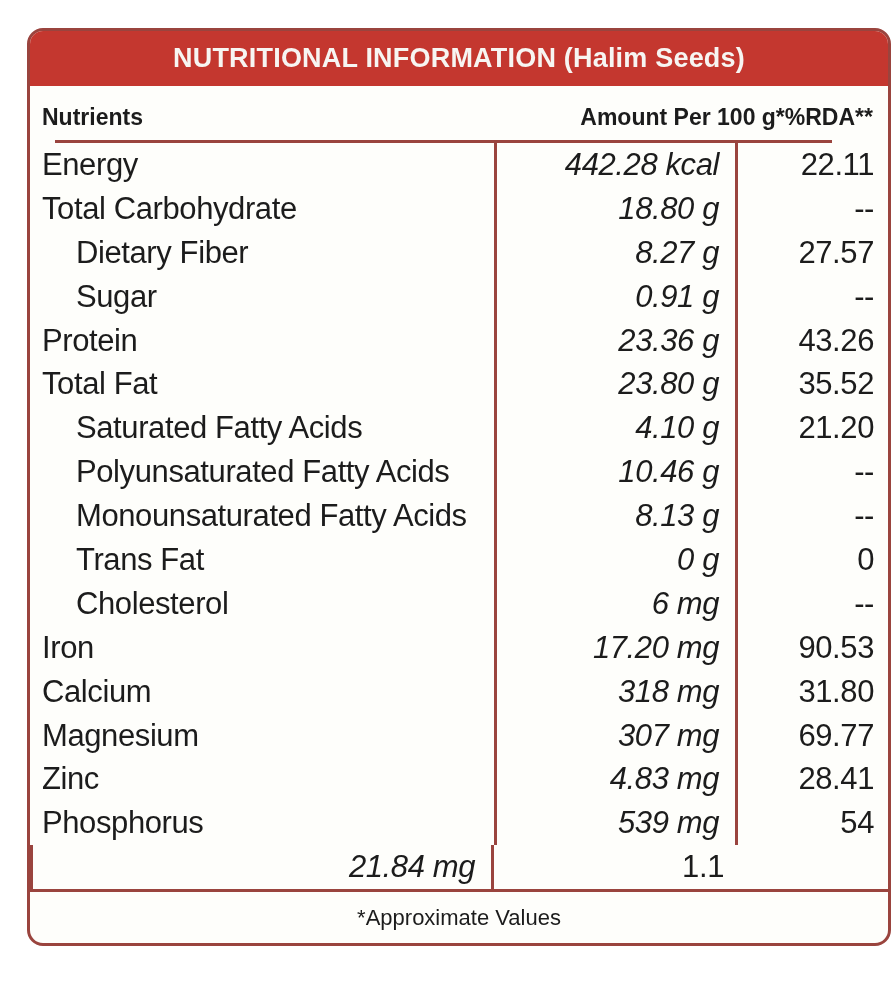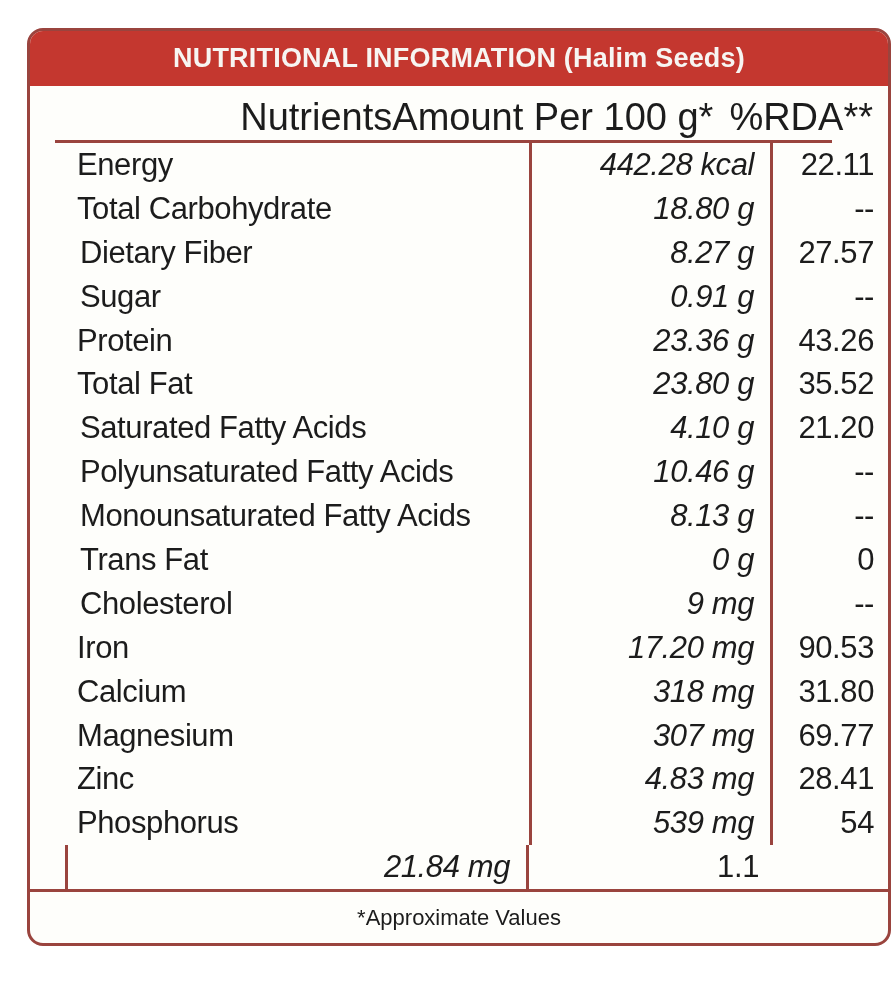--- a/index.html
+++ b/index.html
@@ -32,51 +32,49 @@
     color: var(--title-text);
     font-weight: bold;
     font-size: 27px;
     letter-spacing: 0.2px;
   }
   .col-headers {
     display: flex;
     align-items: center;
     height: 54px;
     padding: 8px 15px 0 12px;
-    font-weight: normal;
-    font-size: 38px;
+    font-weight: bold;
+    font-size: 23px;
     color: var(--text);
     white-space: nowrap;
-    text-align: right;
   }
   .ch-nutrients { flex: 1; }
-  .ch-amount { margin-right: 16px; }
+  .ch-amount { }
   .header-rule {
     height: 3px;
     background: var(--border);
     margin: 0 56px 0 25px;
   }
   .tbody { width: 100%; }
   .row {
     display: grid;
     grid-template-columns: 464px 244px 1fr;
     height: 43.9px;
-    margin-left: 35px;
   }
   .cell {
     display: flex;
     align-items: center;
     font-size: 31px;
     letter-spacing: -0.4px;
     color: var(--text);
     white-space: nowrap;
     overflow: visible;
   }
   .c-nutrient { padding-left: 12px; }
-  .row.indent .c-nutrient { padding-left: 15px; }
+  .row.indent .c-nutrient { padding-left: 46px; }
   .c-amount {
     justify-content: flex-end;
     padding-right: 16px;
     border-left: 3px solid var(--border);
     border-right: 3px solid var(--border);
     font-style: italic;
   }
   .c-rda {
     justify-content: flex-end;
     padding-right: 14px;
@@ -158,21 +156,21 @@
   </div>
 
   <div class="row indent">
     <div class="cell c-nutrient">Trans Fat</div>
     <div class="cell c-amount">0 g</div>
     <div class="cell c-rda">0</div>
   </div>
 
   <div class="row indent">
     <div class="cell c-nutrient">Cholesterol</div>
-    <div class="cell c-amount">9 mg</div>
+    <div class="cell c-amount">6 mg</div>
     <div class="cell c-rda">--</div>
   </div>
 
   <div class="row">
     <div class="cell c-nutrient">Iron</div>
     <div class="cell c-amount">17.20 mg</div>
     <div class="cell c-rda">90.53</div>
   </div>
 
   <div class="row">

